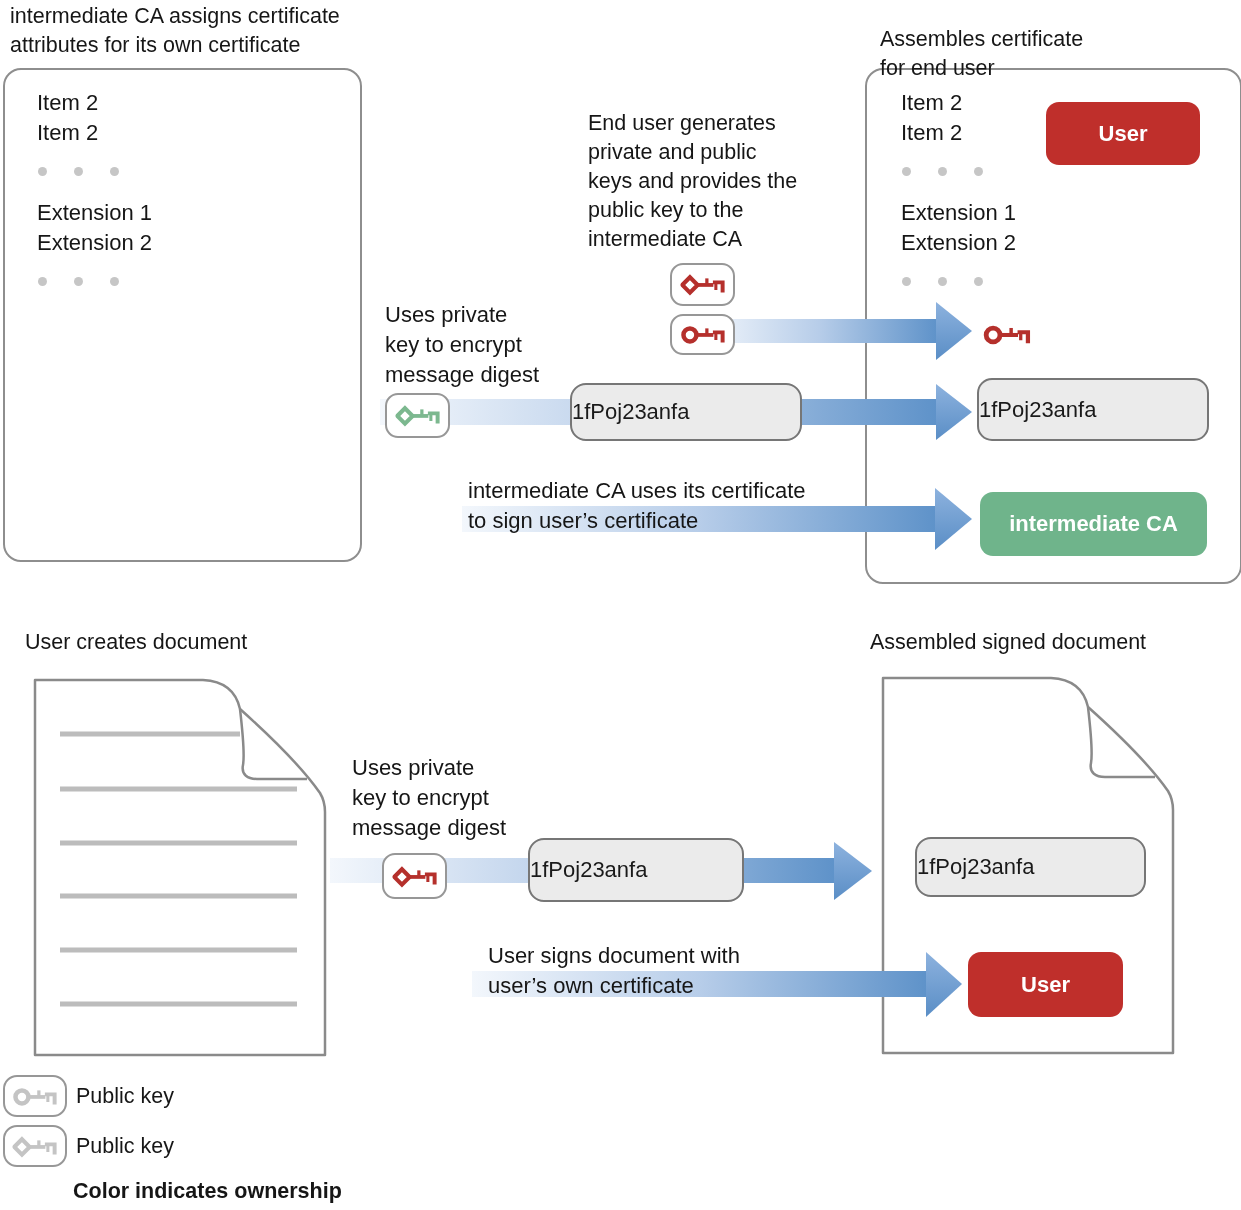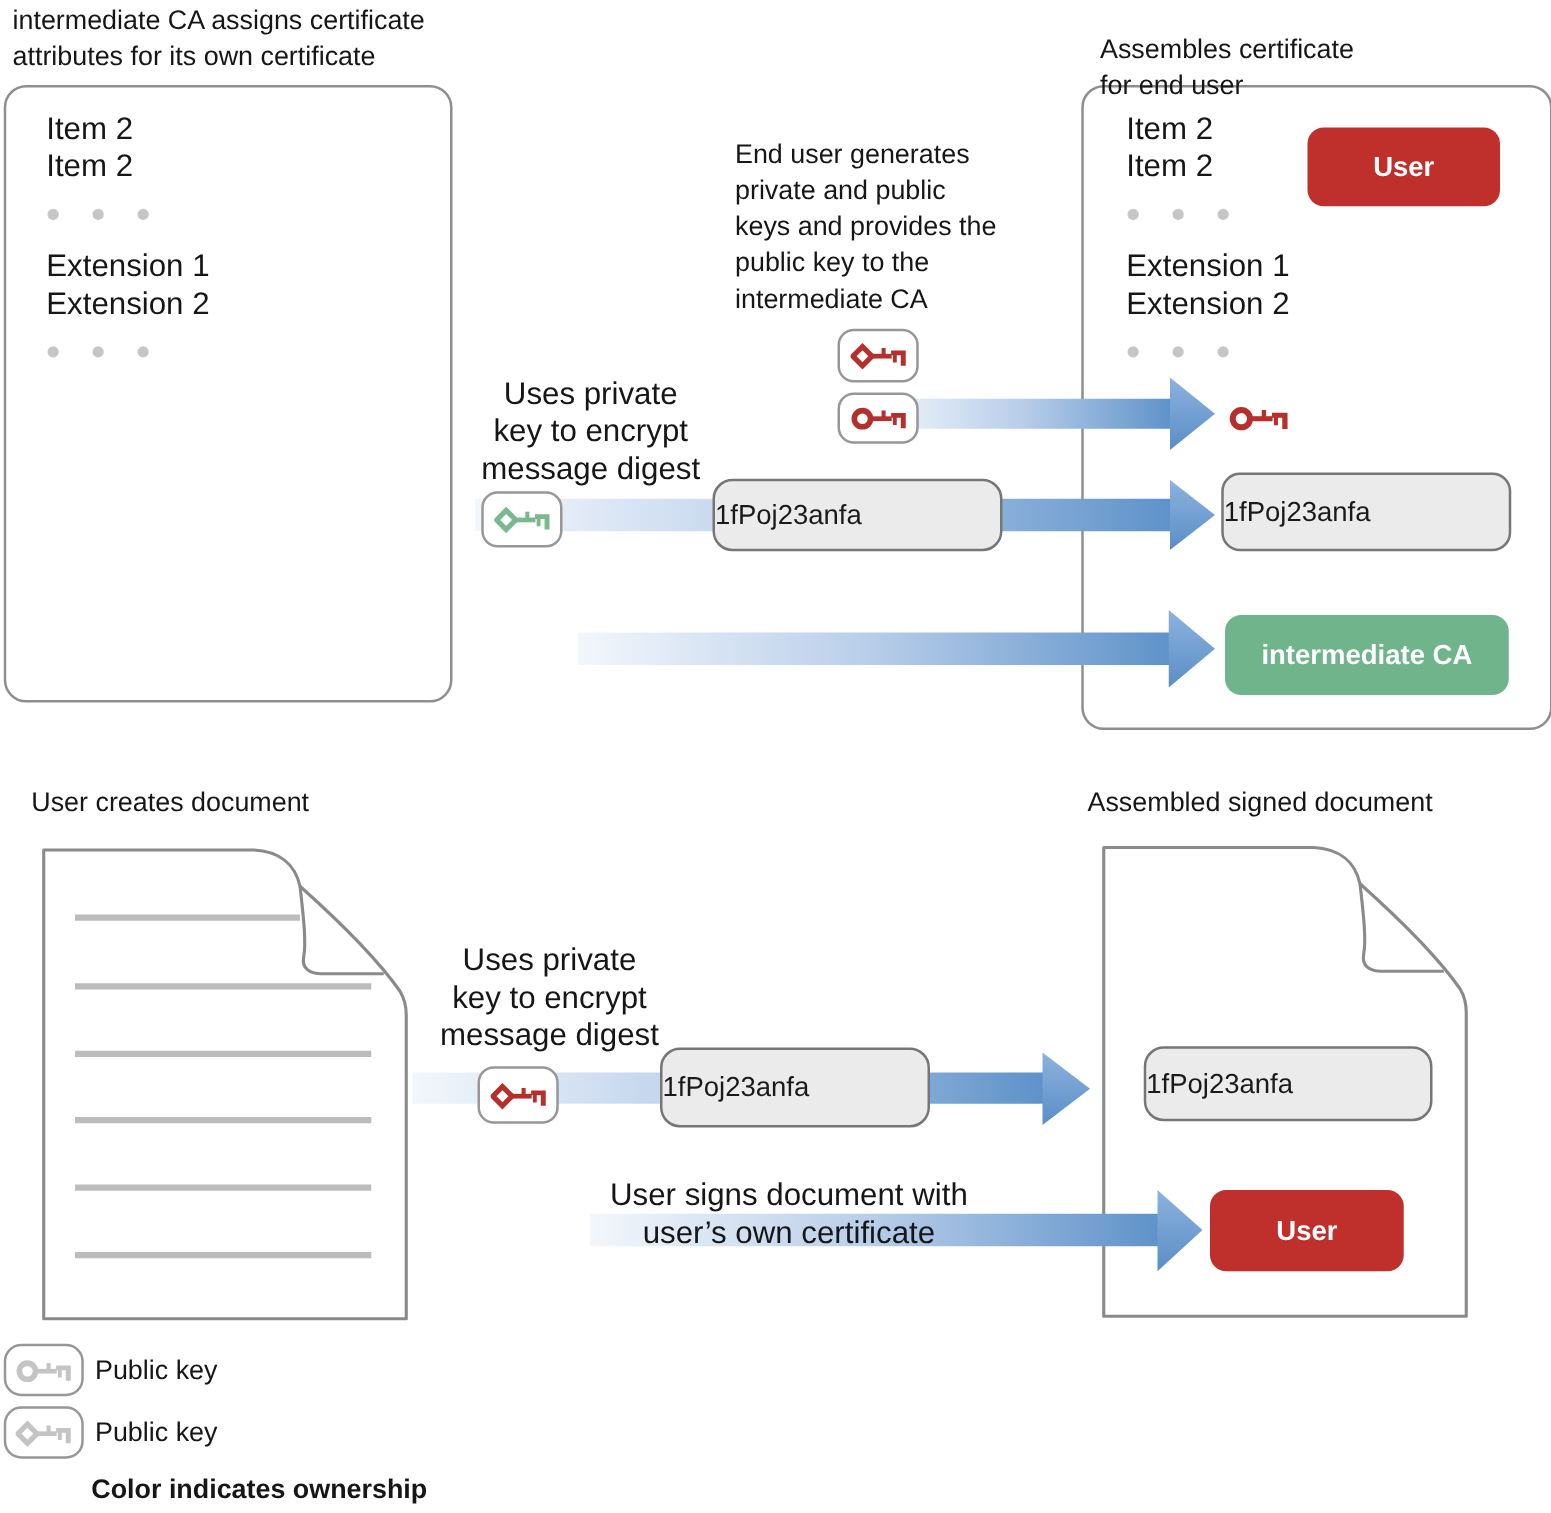--- a/index.html
+++ b/index.html
@@ -1,20 +1,20 @@
 <!DOCTYPE html>
 <html><head>
 <meta charset="utf-8">
 <style>
   html,body{margin:0;padding:0;background:#fff;}
   .canvas{position:relative;width:1241px;height:1210px;background:#fff;
           font-family:"Liberation Sans", sans-serif;color:#161616;overflow:hidden;}
   .abs{position:absolute;}
   .txt{font-size:21.5px;line-height:29px;white-space:pre-line;}
-  .txt30{font-size:25px;line-height:30px;white-space:pre-line;text-align:center;}
+  .txt30{font-size:22px;line-height:30px;white-space:pre-line;}
   .certbox{background:#fff;border:2px solid #8e8e8e;border-radius:18px;}
   .badge{border-radius:13px;color:#fff;font-weight:bold;font-size:22px;text-align:center;}
   .hashbox{background:#ebebeb;border:2px solid #767676;border-radius:15px;
            font-size:22px;color:#1a1a1a;}
   .keybox{background:#fff;border:2px solid #979797;border-radius:13px;
           display:flex;align-items:center;justify-content:center;}
   .dots{display:flex;gap:27px;}
   .dots i{width:9px;height:9px;border-radius:50%;background:#c6c6c6;display:block;}
   svg.arrow{display:block;}
   .doc path.page{fill:#fff;stroke:#8a8a8a;stroke-width:2.5;stroke-linejoin:round;}
@@ -200,20 +200,22 @@
   <div class="abs txt30" style="left:385px;top:300px;">Uses private
 key to encrypt
 message digest</div>
   <div class="abs keybox" style="left:385px;top:393px;width:61px;height:41px;">
     <svg width="46" height="27" viewBox="0 0 50 30" style="color:#7cb88f">
         <use href="#key-diamond"></use>
       </svg>
   </div>
   <div class="abs hashbox" style="left:570px;top:383px;width:228px;height:54px;line-height:54px;border-radius:16px;">1fPoj23anfa</div>
 
+  <div class="abs txt30" style="left:468px;top:476px;">intermediate CA uses its certificate
+to sign user’s certificate</div>
 
   <div class="abs txt" style="left:25px;top:628px;">User creates document</div>
   <div class="abs txt" style="left:870px;top:628px;">Assembled signed document</div>
 
   <div class="abs txt30" style="left:352px;top:753px;">Uses private
 key to encrypt
 message digest</div>
   <div class="abs keybox" style="left:382px;top:853px;width:61px;height:42px;">
     <svg width="46" height="27" viewBox="0 0 50 30" style="color:#b5302c">
         <use href="#key-diamond"></use>

